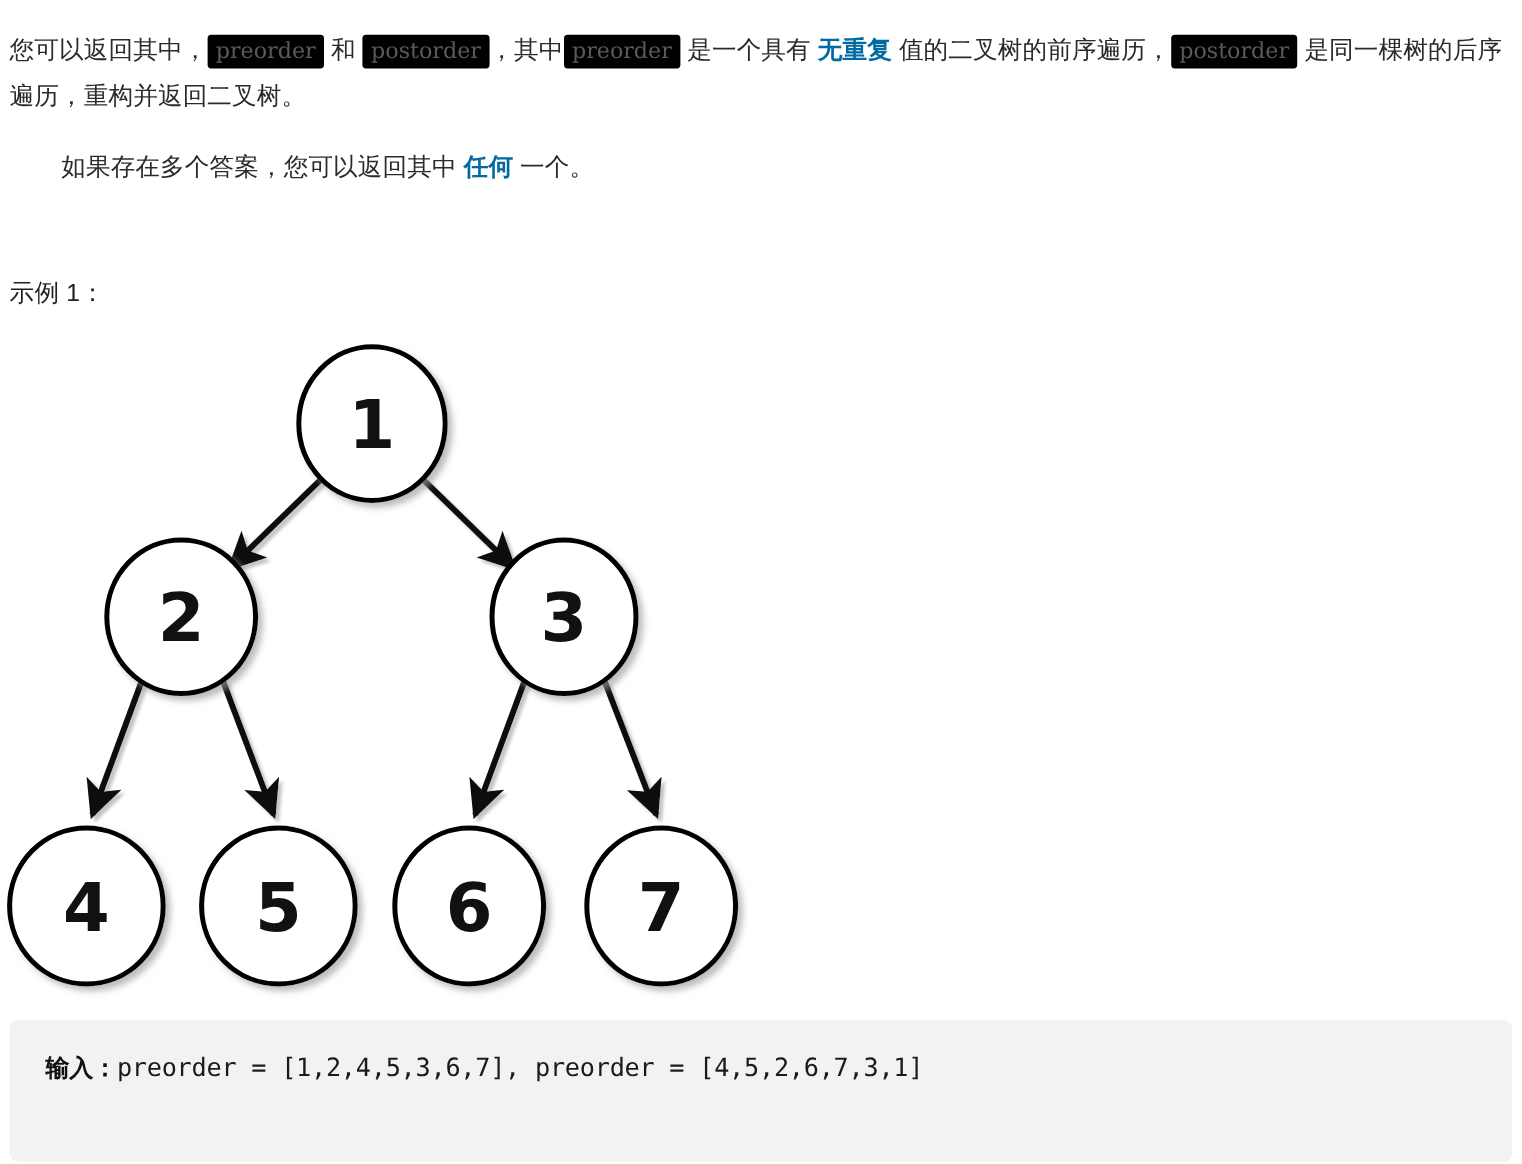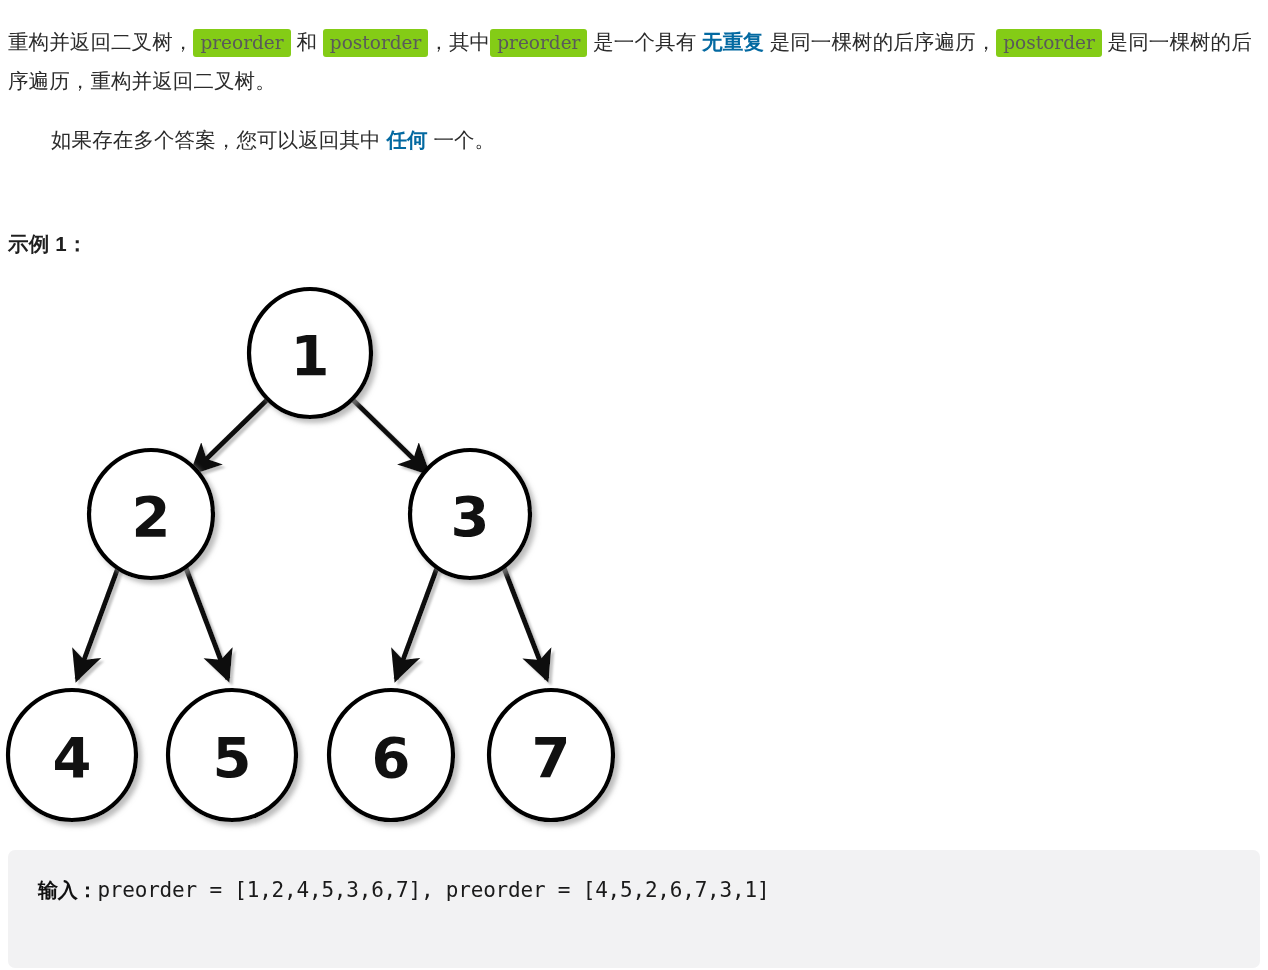--- a/index.html
+++ b/index.html
@@ -31,36 +31,36 @@
     line-height: 38px;
     letter-spacing: 0.1px;
     color: #2b2b2b;
   }
   #para-1 { top: 2px; }
   #para-2 { top: 100px; margin-left: 43px; }
 
   code.inline {
     font-family: "DejaVu Serif", "Liberation Serif", serif;
     font-size: 18.5px;
-    background: #84cc16;
+    background: #000000;
     color: #5a5a5a;
     padding: 3px 7px 4px 7px;
     border-radius: 3px;
     white-space: nowrap;
     letter-spacing: 0px;
   }
   b.strong { font-weight: 700; color: #0369a1; }
 
   
   .example-heading {
     position: absolute;
     left: 8px;
     top: 230px;
     font-size: 20.5px;
-    font-weight: 700;
+    font-weight: 400;
     color: #1f1f1f;
     letter-spacing: 0.2px;
   }
 
   
   .tree-wrap {
     position: absolute;
     left: 0px;
     top: 275px;
     width: 640px;
@@ -112,21 +112,21 @@
     font-weight: 700;
     font-size: 20px;
     color: #111111;
   }
 </style>
 </head>
 <body>
 
 <div class="page">
 
-  <p class="para" id="para-1"><span>重构并返回二叉树，</span><code class="inline">preorder</code> <span>和</span> <code class="inline">postorder</code><span>，其中</span><code class="inline">preorder</code> <span>是一个具有</span> <b class="strong">无重复</b> <span>是同一棵树的后序遍历，</span><code class="inline">postorder</code> <span>是同一棵树的后序遍历，重构并返回二叉树。</span></p>
+  <p class="para" id="para-1"><span>您可以返回其中，</span><code class="inline">preorder</code> <span>和</span> <code class="inline">postorder</code><span>，其中</span><code class="inline">preorder</code> <span>是一个具有</span> <b class="strong">无重复</b> <span>值的二叉树的前序遍历，</span><code class="inline">postorder</code> <span>是同一棵树的后序遍历，重构并返回二叉树。</span></p>
 
   <p class="para" id="para-2"><span>如果存在多个答案，您可以返回其中</span> <b class="strong">任何</b> <span>一个。</span></p>
 
   <div class="example-heading">示例 1：</div>
 
   <div class="tree-wrap">
     <svg width="640" height="560" viewBox="0 0 640 560" xmlns="http://www.w3.org/2000/svg">
       <defs>
         <marker id="arrowhead" markerWidth="7" markerHeight="7" refX="5.6" refY="3.3" orient="auto" markerUnits="strokeWidth">
           <path d="M0,0.2 L6.4,3.3 L0,6.4 L1.5,3.3 Z" fill="#0a0a0a"></path>

